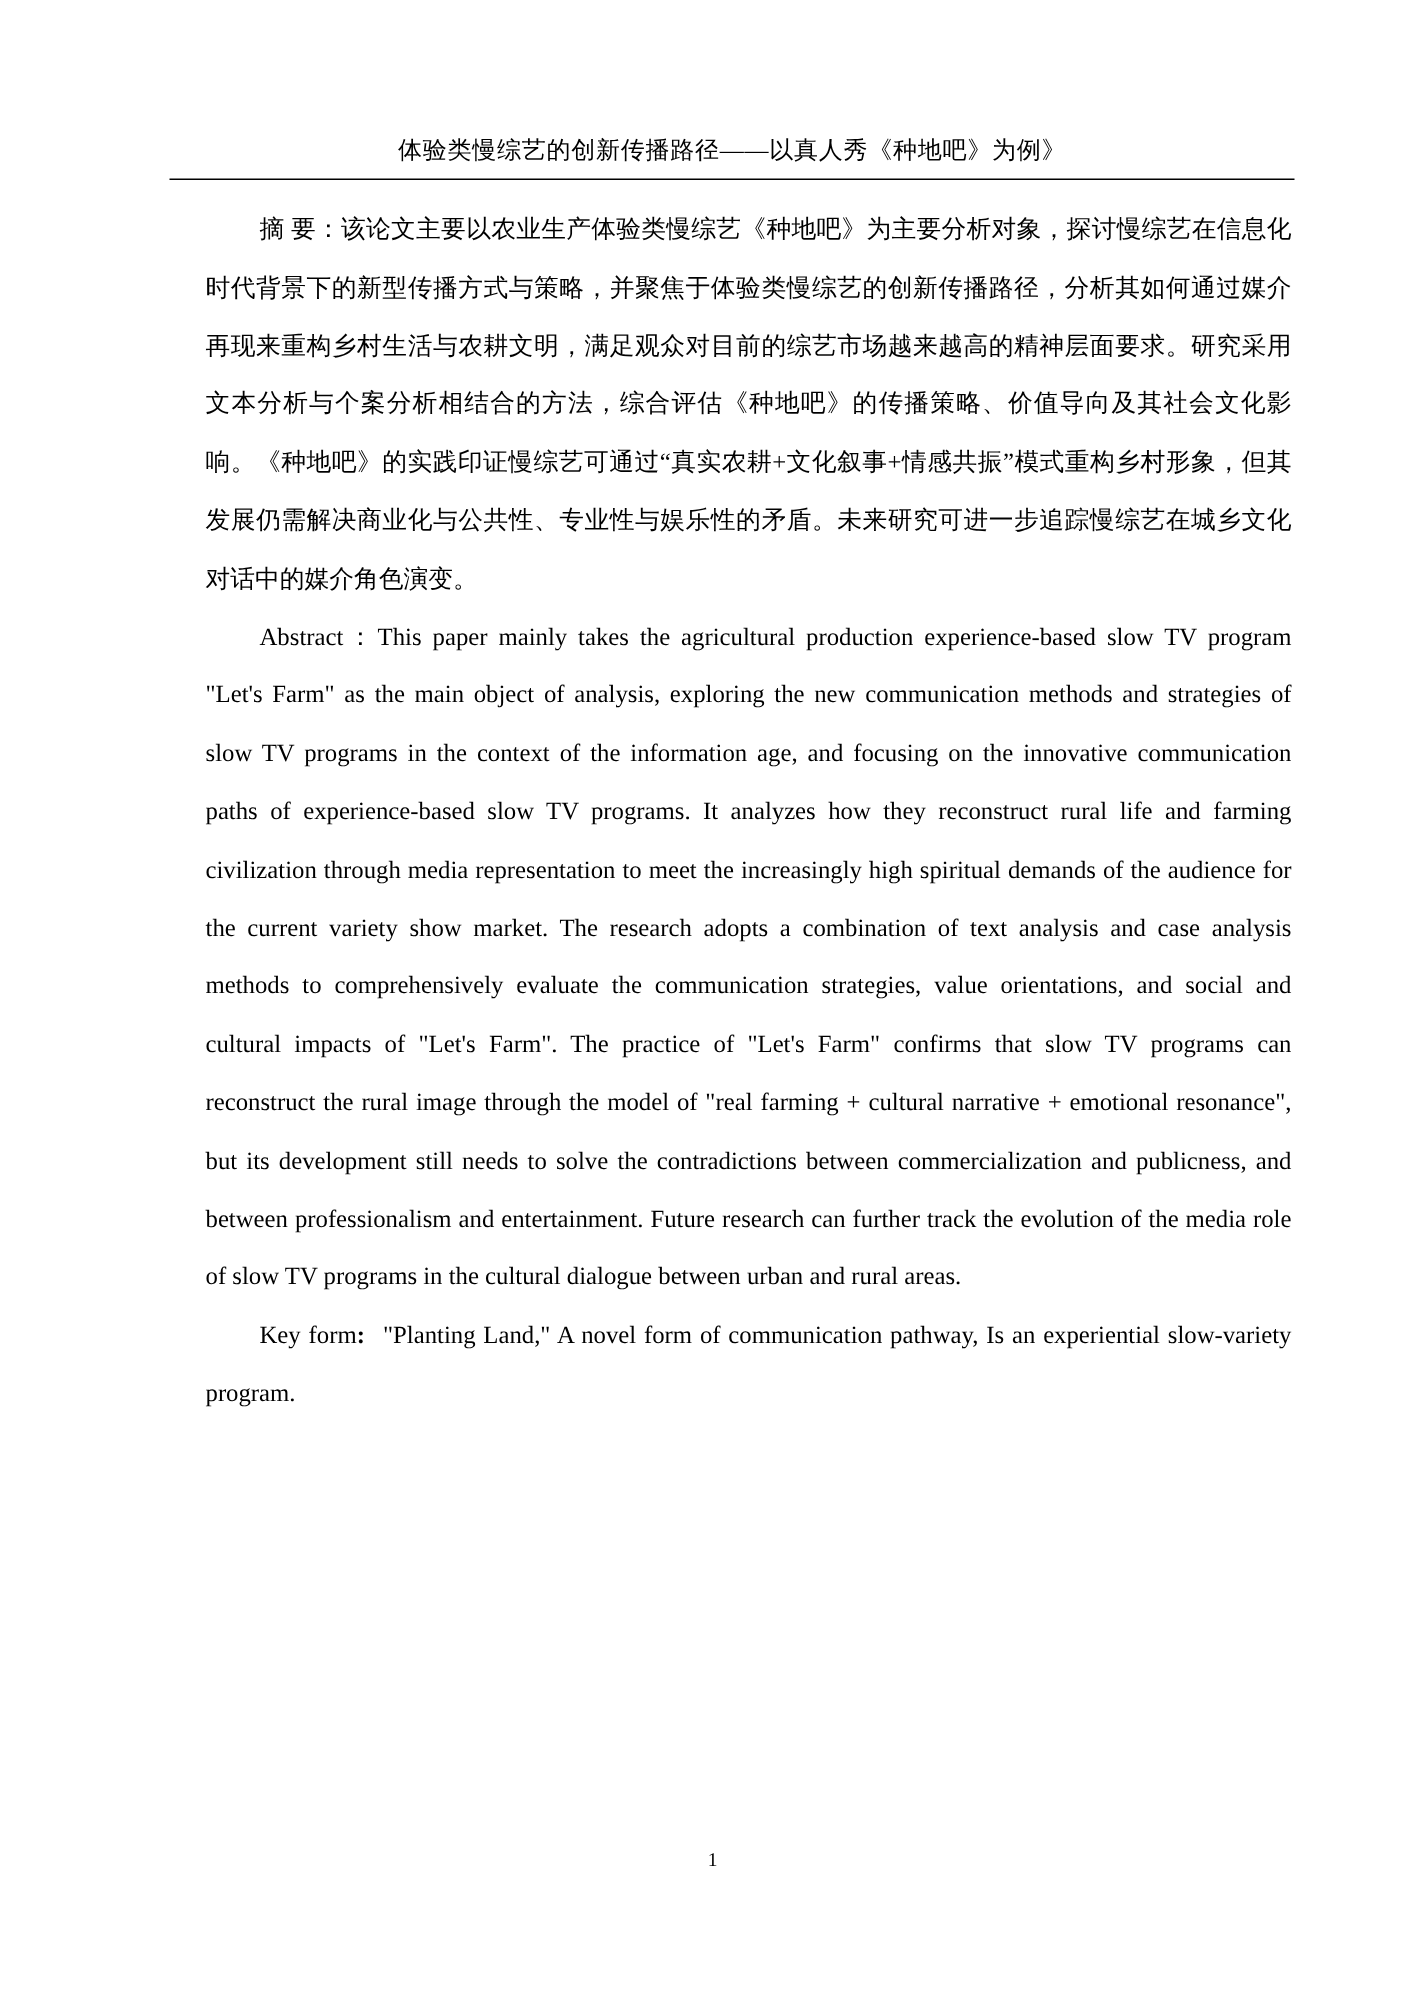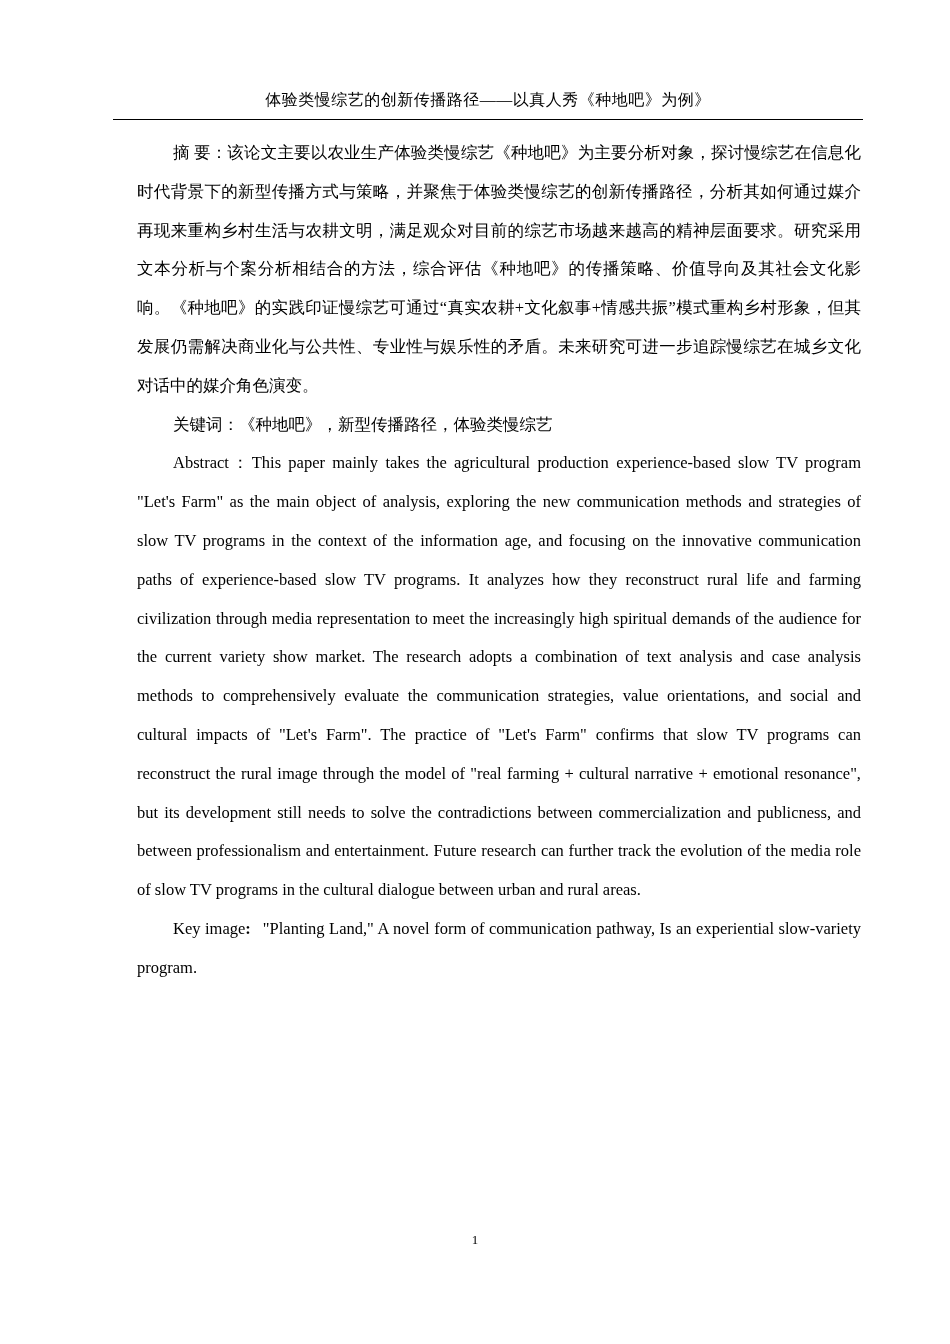--- a/index.html
+++ b/index.html
@@ -51,25 +51,24 @@
 <div class="page">
 
   <header class="header">
     <span>体验类慢综艺的创新传播路径——以真人秀《种地吧》为例》</span>
   </header>
 
   <main class="content">
 
     <p class="para"><span class="label">摘 要：</span><span>该论文主要以农业生产体验类慢综艺《种地吧》为主要分析对象，探讨慢综艺在信息化时代背景下的新型传播方式与策略，并聚焦于体验类慢综艺的创新传播路径，分析其如何通过媒介再现来重构乡村生活与农耕文明，满足观众对目前的综艺市场越来越高的精神层面要求。研究采用文本分析与个案分析相结合的方法，综合评估《种地吧》的传播策略、价值导向及其社会文化影响。《种地吧》的实践印证慢综艺可通过“真实农耕+文化叙事+情感共振”模式重构乡村形象，但其发展仍需解决商业化与公共性、专业性与娱乐性的矛盾。未来研究可进一步追踪慢综艺在城乡文化对话中的媒介角色演变。</span></p>
 
-    <p class="para"><span class="label">关键词：</span><span>《种地吧》，新型传播路径，体验类慢综艺</span></p>
 
     <p class="para"><span class="label">Abstract：</span><span>This paper mainly takes the agricultural production experience-based slow TV program "Let's Farm" as the main object of analysis, exploring the new communication methods and strategies of slow TV programs in the context of the information age, and focusing on the innovative communication paths of experience-based slow TV programs. It analyzes how they reconstruct rural life and farming civilization through media representation to meet the increasingly high spiritual demands of the audience for the current variety show market. The research adopts a combination of text analysis and case analysis methods to comprehensively evaluate the communication strategies, value orientations, and social and cultural impacts of "Let's Farm". The practice of "Let's Farm" confirms that slow TV programs can reconstruct the rural image through the model of "real farming + cultural narrative + emotional resonance", but its development still needs to solve the contradictions between commercialization and publicness, and between professionalism and entertainment. Future research can further track the evolution of the media role of slow TV programs in the cultural dialogue between urban and rural areas.</span></p>
 
-    <p class="para"><span class="label">Key image</span><span class="kw-colon">:</span><span>"Planting Land," A novel form of communication pathway, Is an experiential slow-variety program.</span></p>
+    <p class="para"><span class="label">Key form</span><span class="kw-colon">:</span><span>"Planting Land," A novel form of communication pathway, Is an experiential slow-variety program.</span></p>
 
   </main>
 
   <footer class="footer">
     <span>1</span>
   </footer>
 
 </div>
 
 </body></html>

